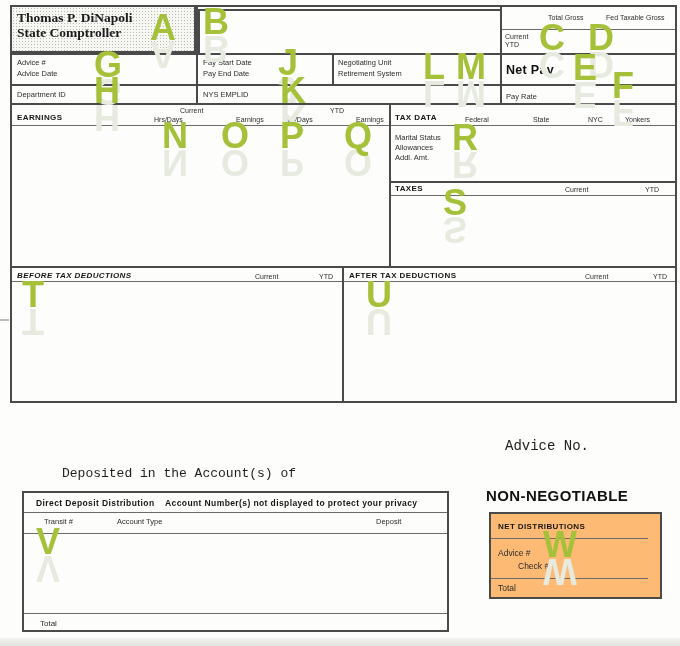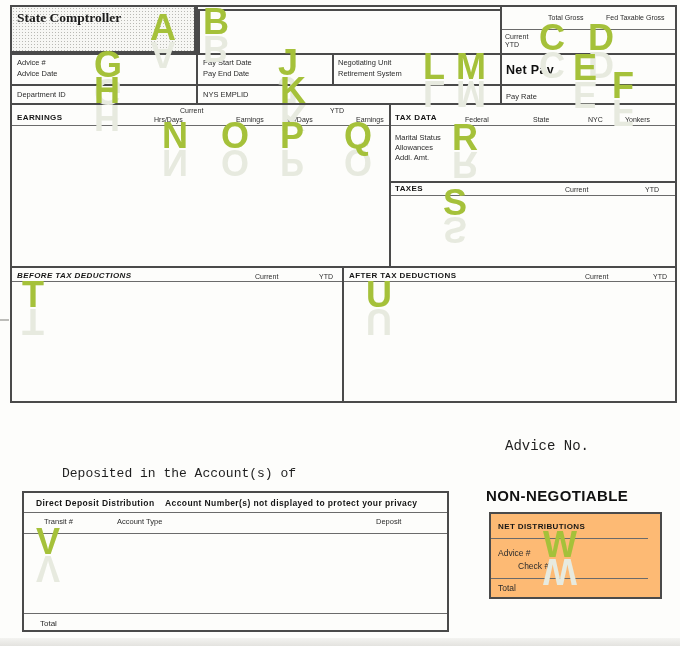--- a/index.html
+++ b/index.html
@@ -41,20 +41,21 @@
             background:linear-gradient(#f1f1ee, #dddcd8); opacity:.8; }
 </style>
 </head>
 <body>
 
 <div class="page">
 
   <div class="form">
 
     <div class="name-box">
+      <div>Thomas P. DiNapoli</div>
       <div>State Comptroller</div>
     </div>
 
     <div class="rule" style="left:186px;top:2px;width:302px;height:2px;"></div>
     <div class="rule" style="left:186px;top:2px;width:2px;height:44px;"></div>
 
     <div class="rule" style="left:0;top:46px;width:663px;height:2px;"></div>
     <div class="rule" style="left:0;top:77px;width:663px;height:1.5px;"></div>
     <div class="rule" style="left:0;top:96px;width:663px;height:1.5px;"></div>
     <div class="rule thin" style="left:0;top:118px;width:663px;height:1px;"></div>

